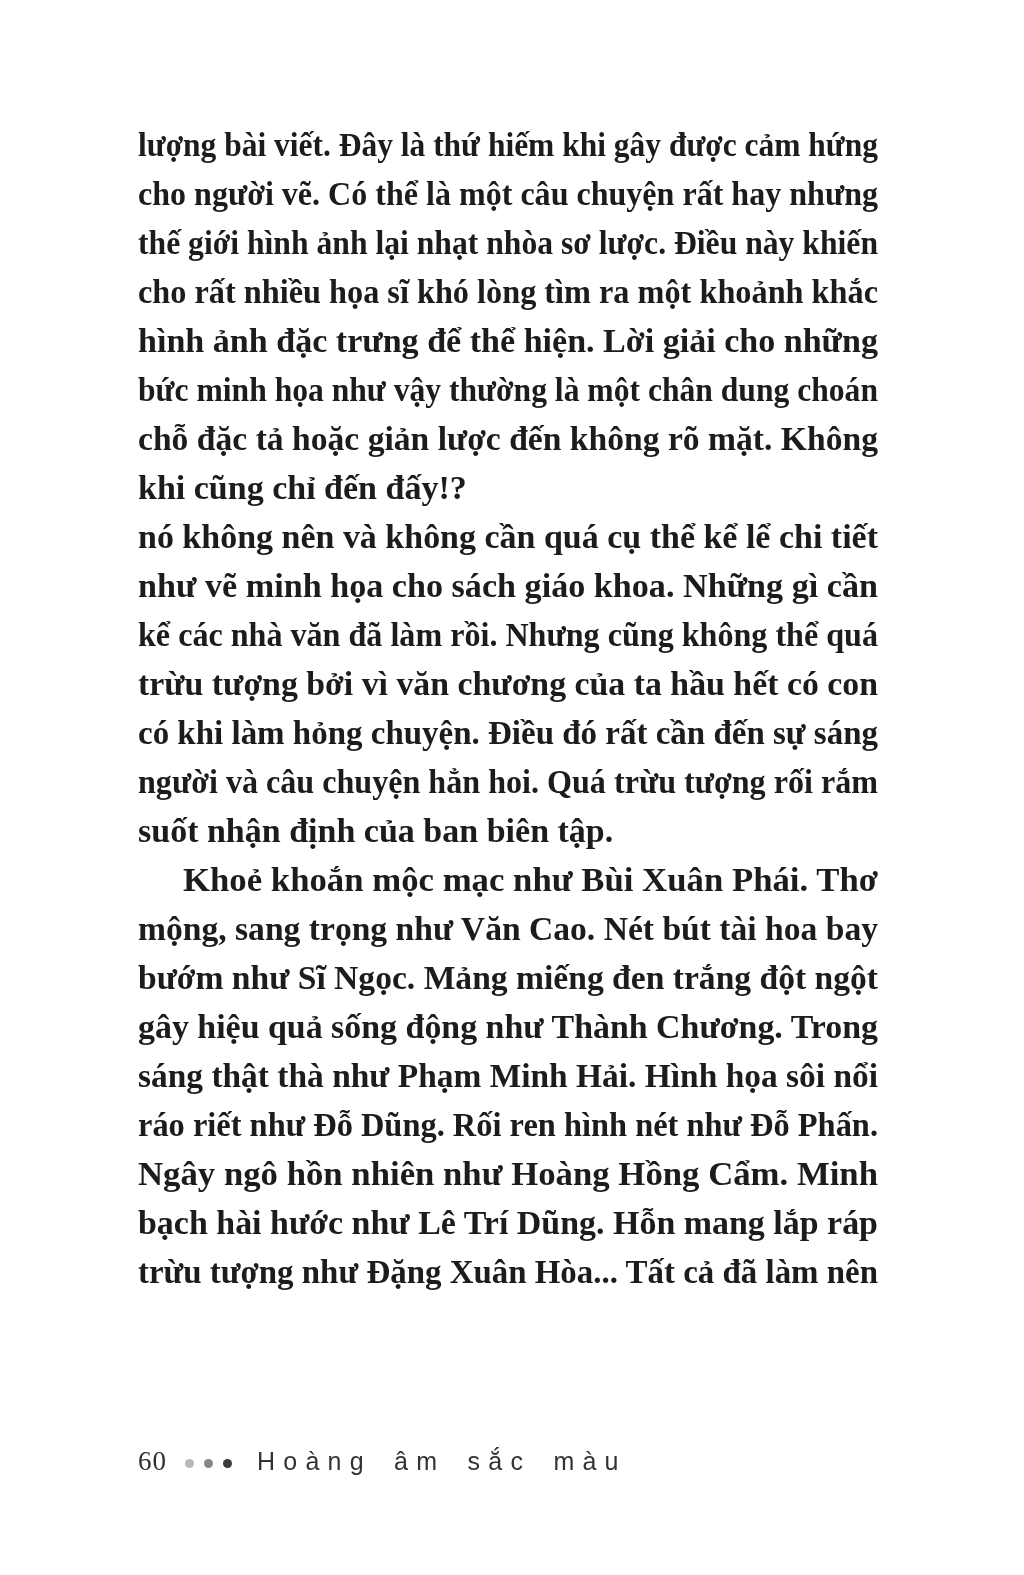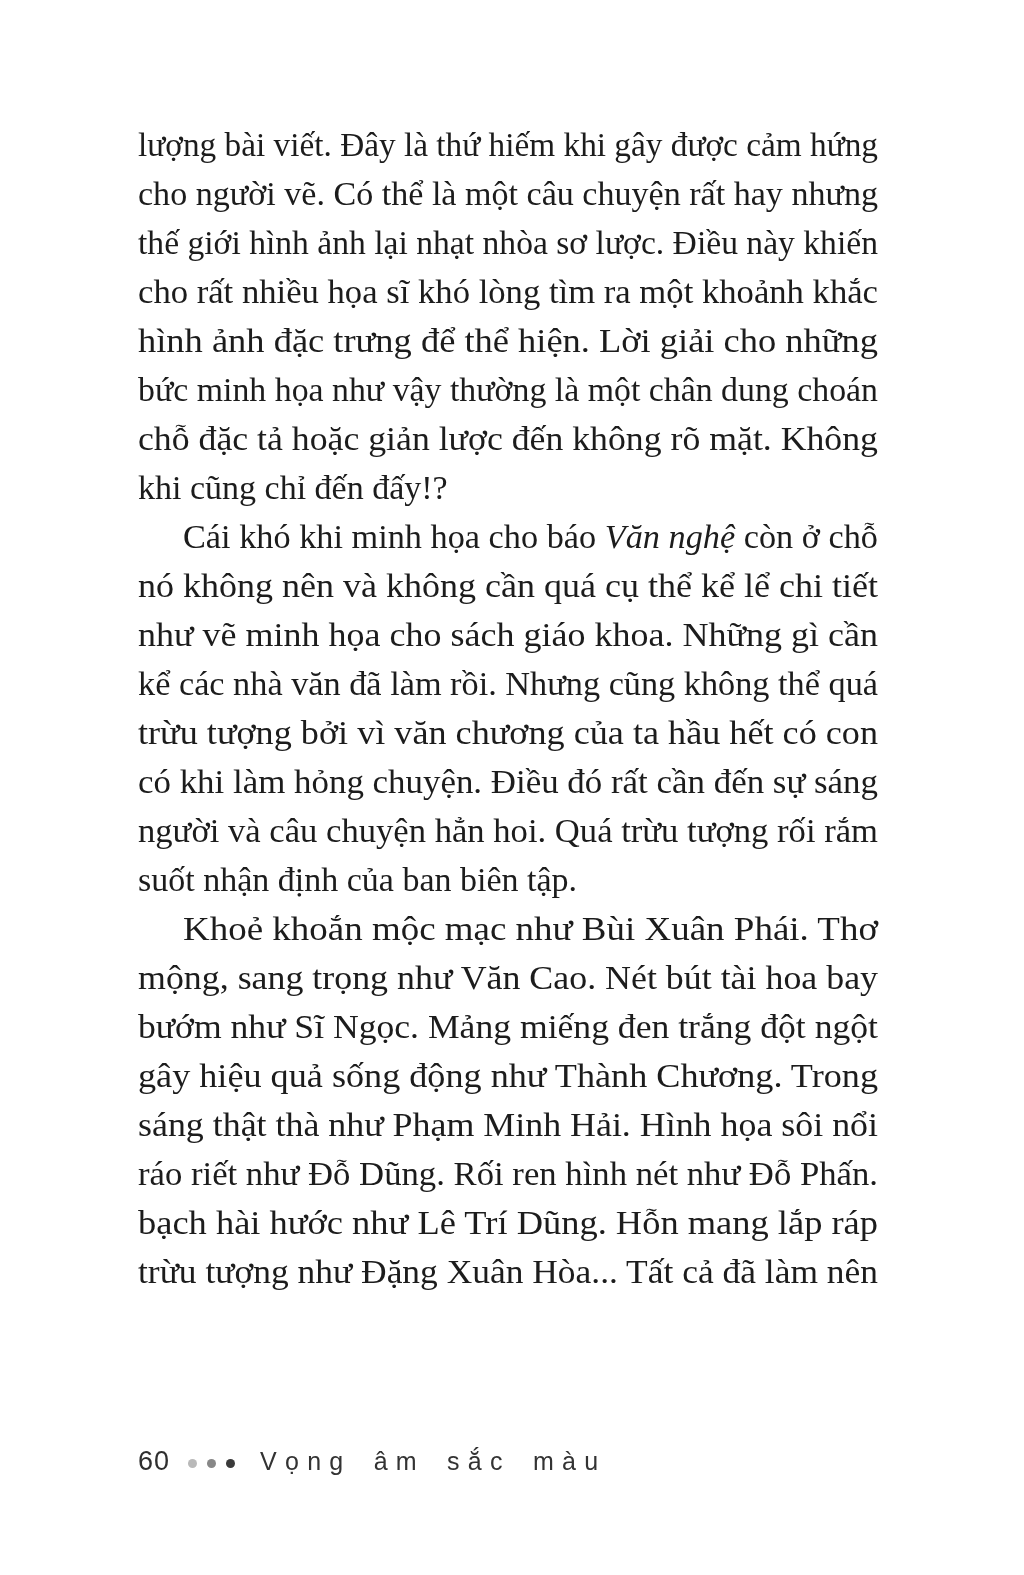--- a/index.html
+++ b/index.html
@@ -13,20 +13,21 @@
     height: 1575px;
     background: #ffffff;
     overflow: hidden;
     font-family: "Liberation Serif", "DejaVu Serif", serif;
   }
   .text-block {
     position: absolute;
     left: 138px;
     top: 120px;
     width: 740px;
+    font-weight: bold;
   }
   .line {
     height: 49px;
   }
   .line svg {
     display: block;
     overflow: visible;
   }
   .line text {
     font-family: "Liberation Serif", "DejaVu Serif", serif;
@@ -35,21 +36,21 @@
   }
   .footer {
     position: absolute;
     left: 138px;
     top: 1444px;
     height: 34px;
     display: flex;
     align-items: center;
   }
   .page-num {
-    font-family: Liberation Sans, sans-serif;
+    font-family: Liberation Serif, serif;
     font-size: 27px;
     color: #2f2f2f;
     letter-spacing: 1px;
   }
   .dots {
     display: flex;
     align-items: center;
     margin-left: 18px;
     margin-right: 15px;
     margin-top: 5px;
@@ -110,25 +111,20 @@
           <text x="0" y="36" textLength="740" lengthAdjust="spacingAndGlyphs"><tspan>chỗ đặc tả hoặc giản lược đến không rõ mặt. Không</tspan></text>
         </svg>
       </div>
       <div class="line">
         <svg width="740" height="49">
           <text x="0" y="36"><tspan>khi cũng chỉ đến đấy!?</tspan></text>
         </svg>
       </div>
       <div class="line">
         <svg width="740" height="49">
-          <text x="45" y="36" textLength="695" lengthAdjust="spacingAndGlyphs"><tspan>Cái khó khi minh họa cho báo </tspan><tspan font-style="italic">Văn nghệ</tspan><tspan> còn ở chỗ</tspan></text>
-        </svg>
-      </div>
-      <div class="line">
-        <svg width="740" height="49">
           <text x="0" y="36" textLength="740" lengthAdjust="spacingAndGlyphs"><tspan>nó không nên và không cần quá cụ thể kể lể chi tiết</tspan></text>
         </svg>
       </div>
       <div class="line">
         <svg width="740" height="49">
           <text x="0" y="36" textLength="740" lengthAdjust="spacingAndGlyphs"><tspan>như vẽ minh họa cho sách giáo khoa. Những gì cần</tspan></text>
         </svg>
       </div>
       <div class="line">
         <svg width="740" height="49">
@@ -176,20 +172,25 @@
         </svg>
       </div>
       <div class="line">
         <svg width="740" height="49">
           <text x="0" y="36" textLength="740" lengthAdjust="spacingAndGlyphs"><tspan>sáng thật thà như Phạm Minh Hải. Hình họa sôi nổi</tspan></text>
         </svg>
       </div>
       <div class="line">
         <svg width="740" height="49">
           <text x="0" y="36" textLength="740" lengthAdjust="spacingAndGlyphs"><tspan>ráo riết như Đỗ Dũng. Rối ren hình nét như Đỗ Phấn.</tspan></text>
+        </svg>
+      </div>
+      <div class="line">
+        <svg width="740" height="49">
+          <text x="0" y="36" textLength="740" lengthAdjust="spacingAndGlyphs"><tspan>Ngây ngô hồn nhiên như Hoàng Hồng Cẩm. Minh</tspan></text>
         </svg>
       </div>
       <div class="line">
         <svg width="740" height="49">
           <text x="0" y="36" textLength="740" lengthAdjust="spacingAndGlyphs"><tspan>bạch hài hước như Lê Trí Dũng. Hỗn mang lắp ráp</tspan></text>
         </svg>
       </div>
       <div class="line">
         <svg width="740" height="49">
           <text x="0" y="36" textLength="740" lengthAdjust="spacingAndGlyphs"><tspan>trừu tượng như Đặng Xuân Hòa... Tất cả đã làm nên</tspan></text>
@@ -197,16 +198,16 @@
       </div>
     </div>
 
   <div class="footer">
     <span class="page-num">60</span>
     <span class="dots" id="dots">
         <span class="dot" style="background: rgb(185, 185, 185);"></span>
         <span class="dot" style="background: rgb(135, 135, 135);"></span>
         <span class="dot" style="background: rgb(58, 58, 58);"></span>
       </span>
-    <span class="book-title">Vọng âm sắc màu</span>
+    <span class="book-title">Hoàng âm sắc màu</span>
   </div>
 
 </div>
 
 </body></html>

